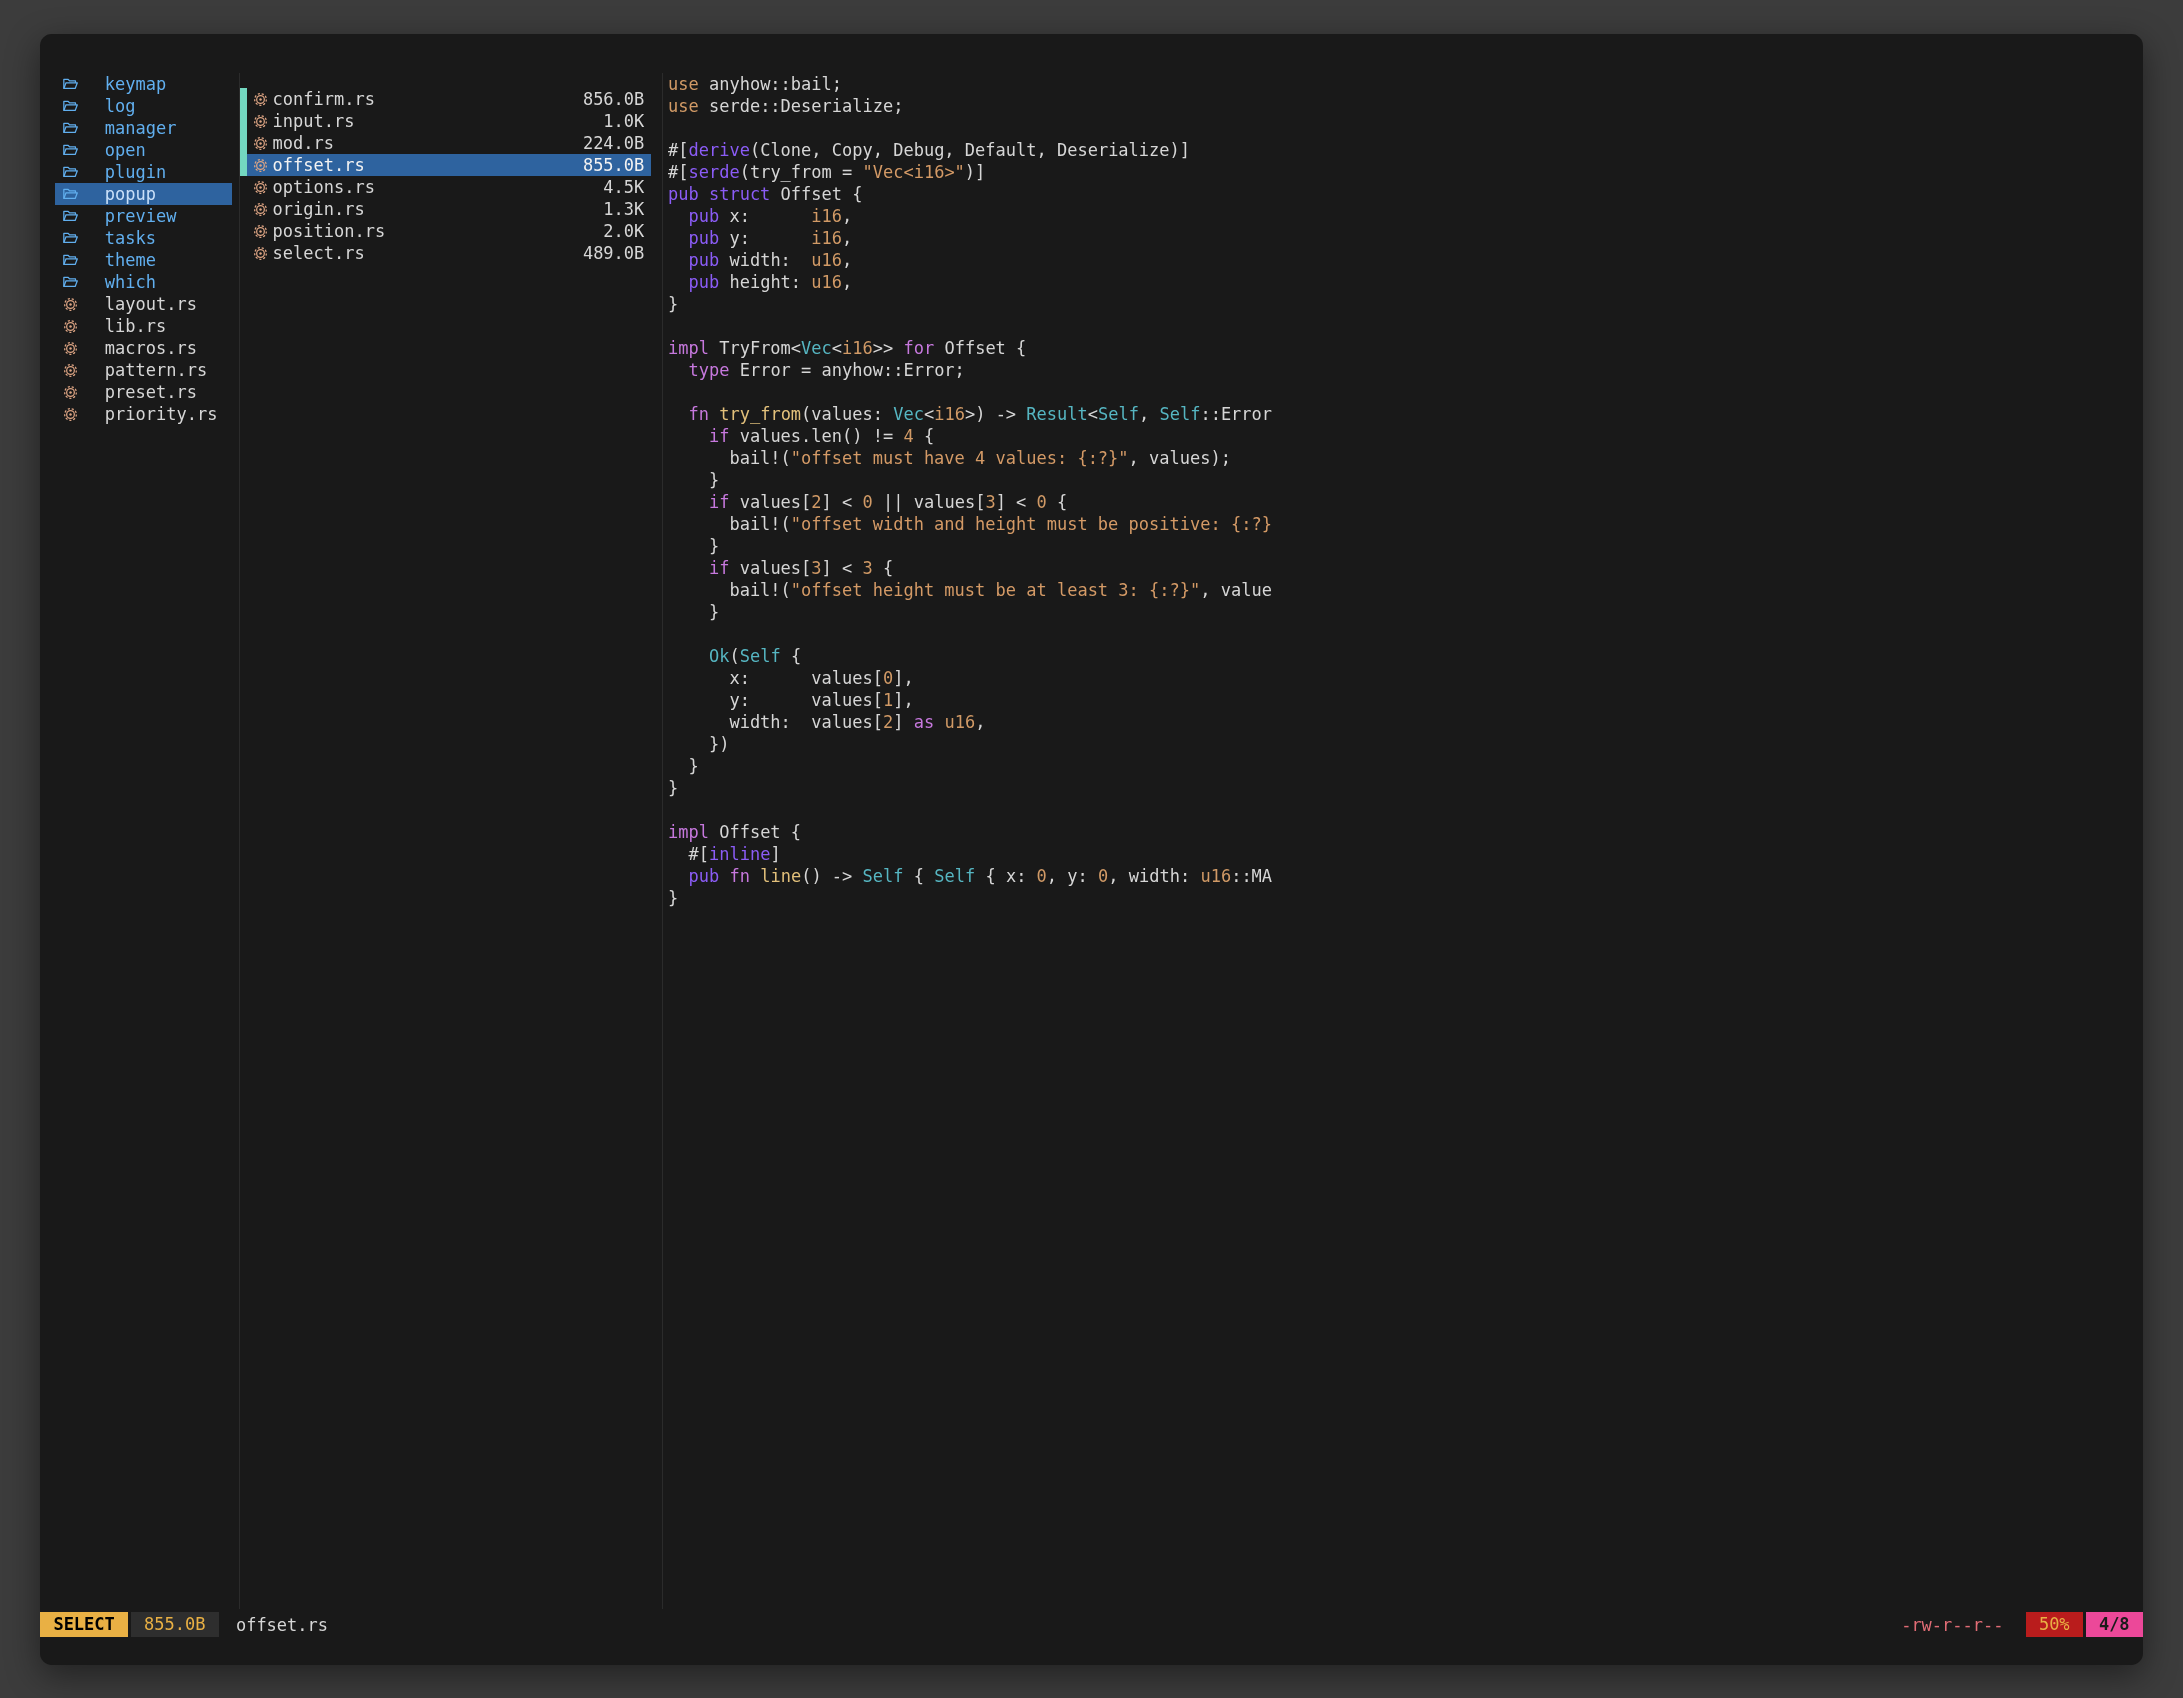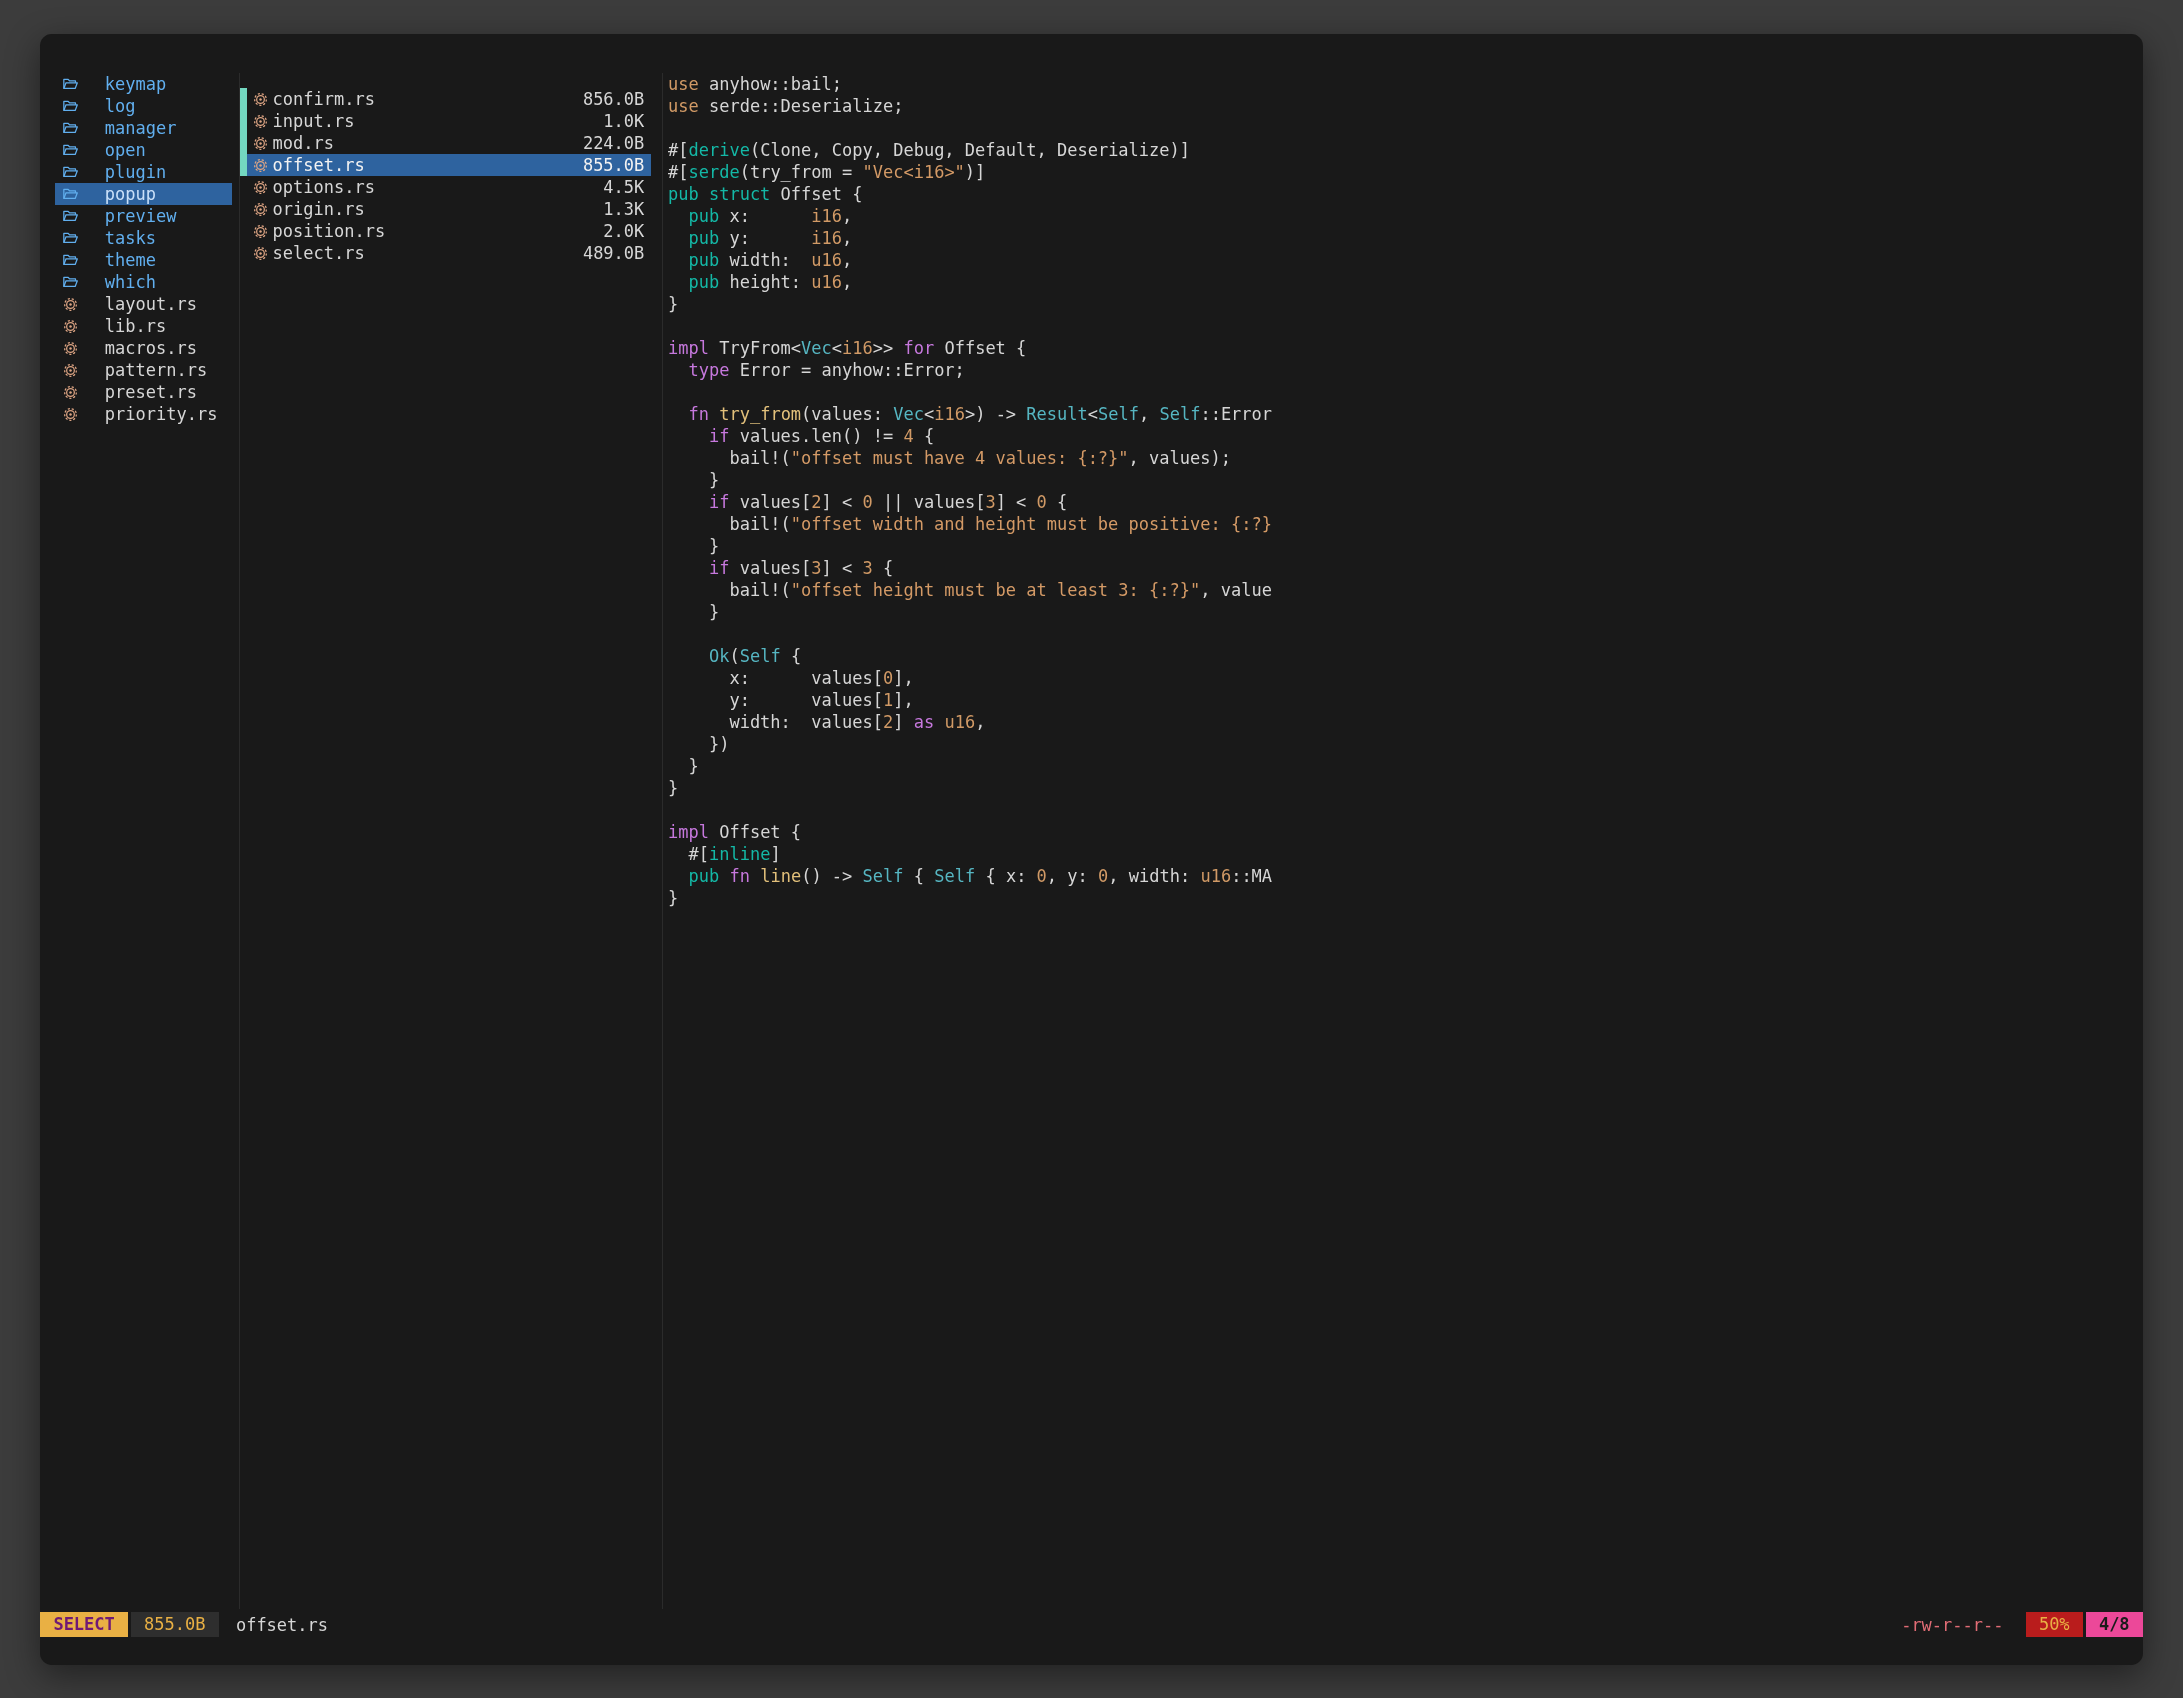--- a/index.html
+++ b/index.html
@@ -28,33 +28,33 @@
   .file-row .marker{position:absolute;left:0;top:0;bottom:0;width:6.7px;background:#73d7c0;}
   .file-row .icon{width:15px;height:15px;margin-right:4.2px;flex:none;display:flex;align-items:center;justify-content:center;}
   .file-row .fname{color:#d6d6d6;}
   .file-row .fsize{margin-left:auto;color:#d6d6d6;}
   .file-row.sel .fname,.file-row.sel .fsize{color:#f2f2f2;}
 
   
   #preview{position:absolute;left:628px;top:39px;right:6.7px;overflow:hidden;}
   .code-line{height:22px;line-height:22px;white-space:pre;}
   .c-f{color:#d6d6d6;}
-  .c-b{color:#14b8a6;}
+  .c-b{color:#8b5cf6;}
   .c-p{color:#c678dd;}
   .c-t{color:#56b6c2;}
   .c-o{color:#d19a66;}
   .c-s{color:#d49a66;}
   .c-y{color:#e2c07b;}
 
   
   .statusbar{position:absolute;left:0;right:0;top:1578px;height:25px;display:flex;
              justify-content:space-between;align-items:center;}
   .sb-left,.sb-right{display:flex;align-items:center;}
   .chip{height:25px;line-height:25px;padding:0 13.4px;display:inline-block;}
-  .chip-mode{background:#e9b044;color:#701a75;font-weight:bold;margin-right:2.5px;}
+  .chip-mode{background:#e9b044;color:#000000;font-weight:bold;margin-right:2.5px;}
   .chip-size{background:#2e2e2e;color:#e9b044;margin-right:17px;}
   .sb-filename{color:#d6d6d6;}
   .sb-perms{color:#e06c75;margin-right:22px;text-align:right;}
   .chip-percent{background:#b91c1c;color:#e9b044;margin-right:2.5px;}
   .chip-pos{background:#ec4899;color:#1b1b1b;font-weight:bold;}
 </style>
 </head>
 <body>
 
 <div class="screen">

